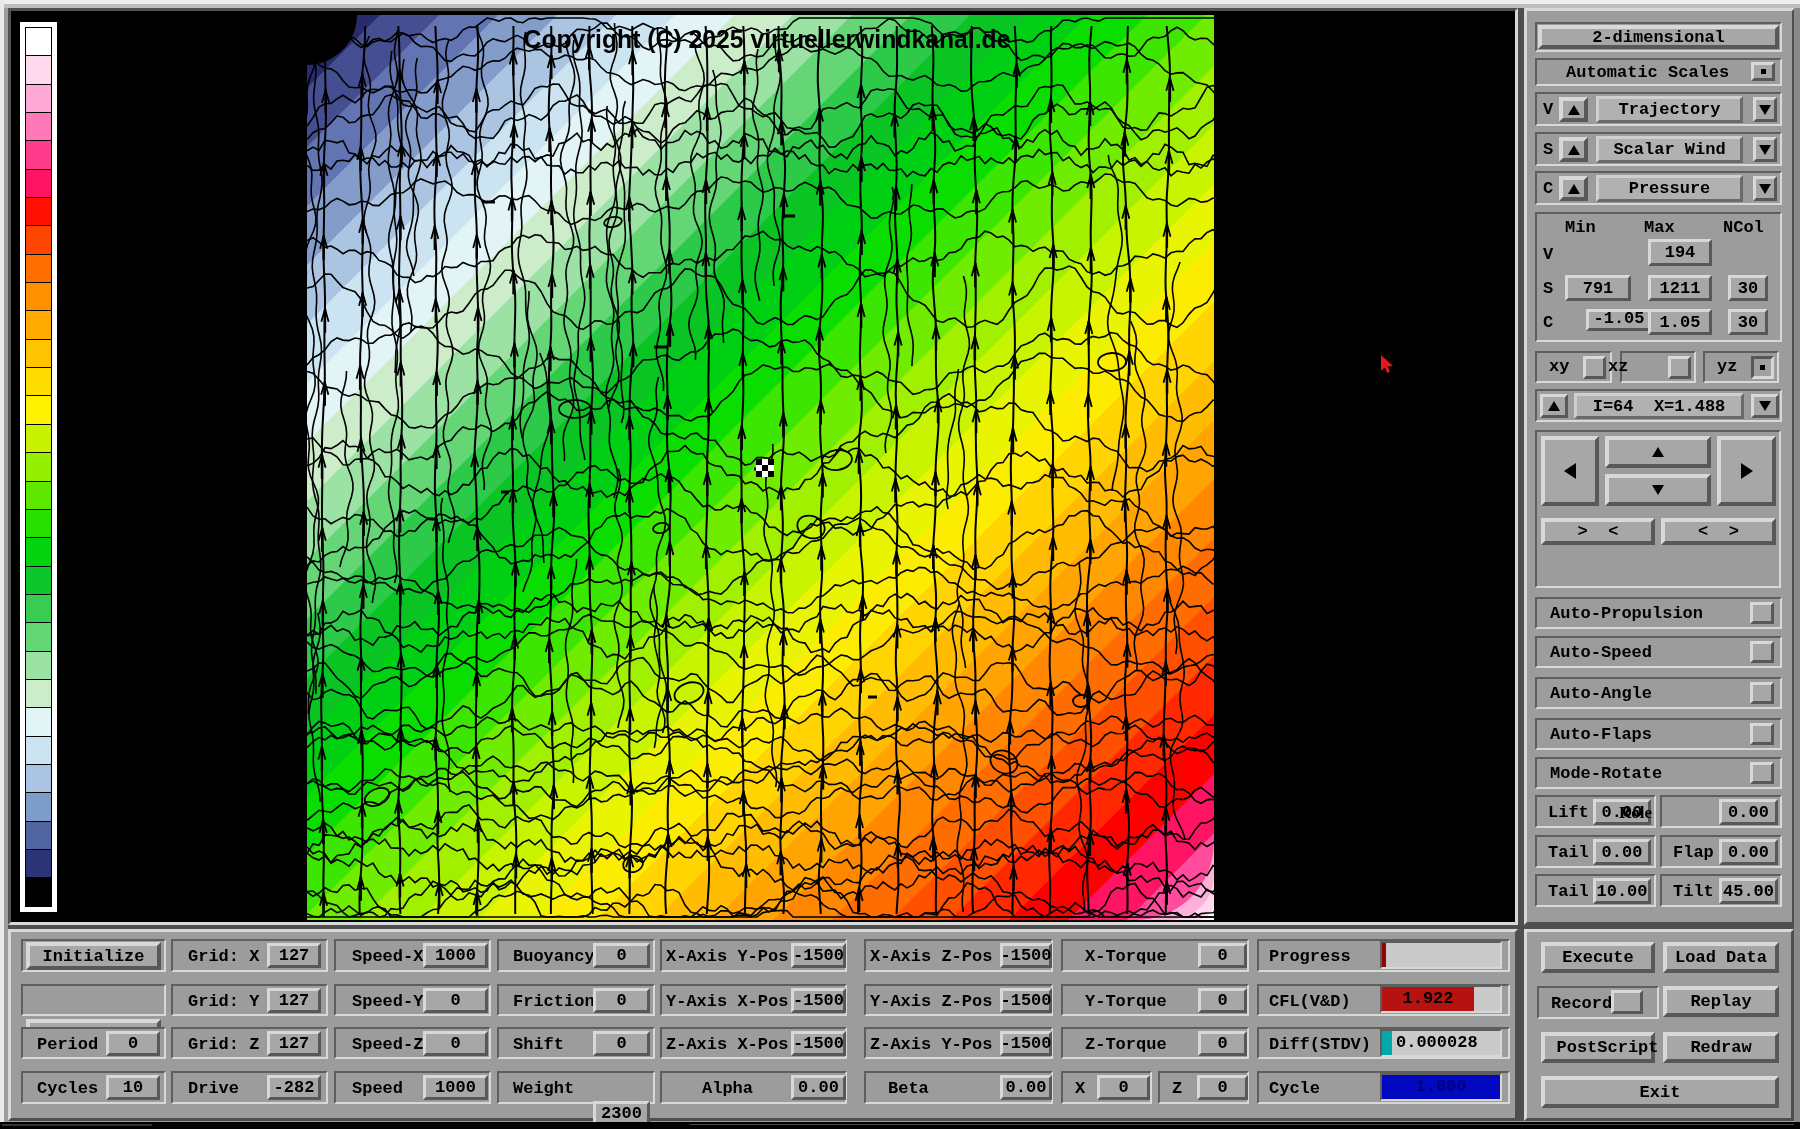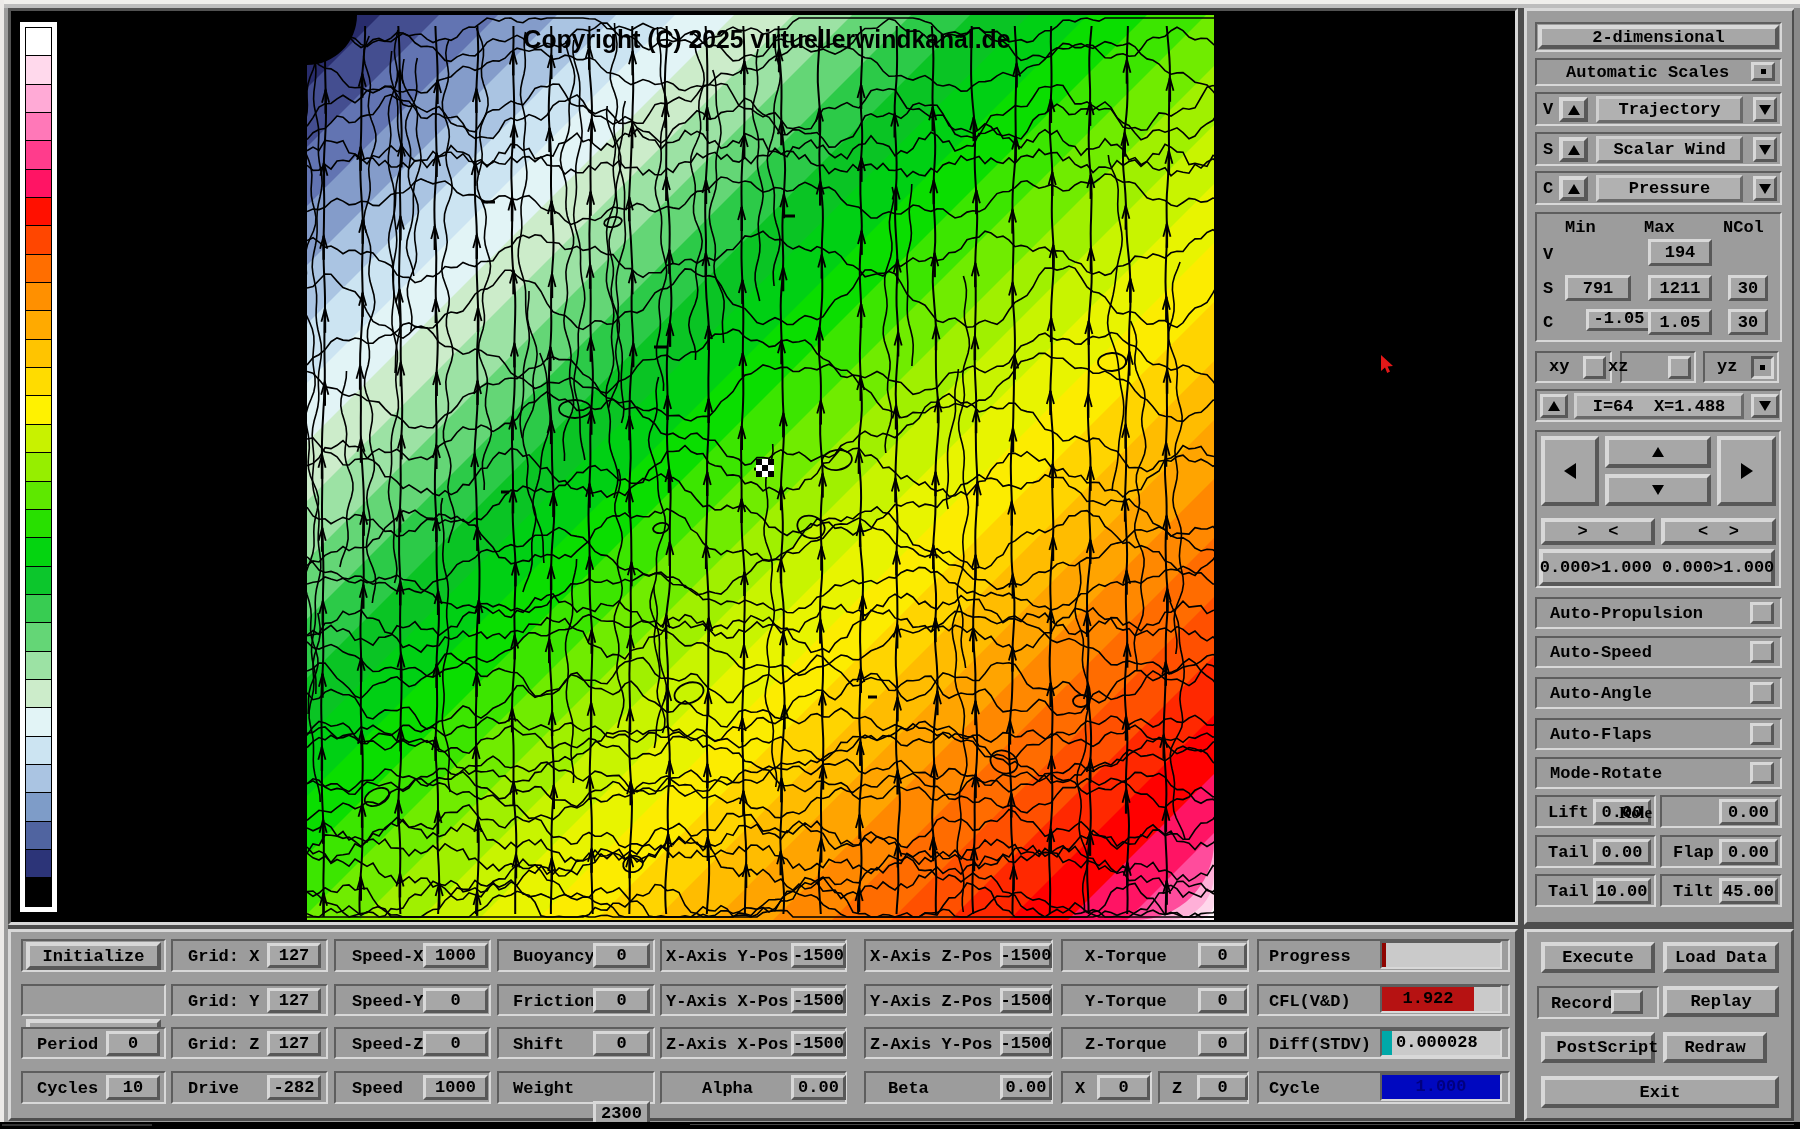--- a/index.html
+++ b/index.html
@@ -883,23 +883,20 @@
     </div>
     <div class="bt" style="left:1717px;top:436px;width:59px;height:70px;">
       <span class="tr"></span>
     </div>
     <div class="bt" style="left:1541px;top:518px;width:114px;height:27px;">
       <span>&gt;&nbsp;&nbsp;&lt;</span>
     </div>
     <div class="bt" style="left:1661px;top:518px;width:115px;height:27px;">
       <span>&lt;&nbsp;&nbsp;&gt;</span>
     </div>
-    <div class="bt" style="left:1539px;top:549px;width:236px;height:37px;font-size:17px">
-      <span>0.000&gt;1.000 0.000&gt;1.000</span>
-    </div>
     <div class="fr" style="left:1535px;top:597px;width:247px;height:32px;"></div>
     <div class="lb" style="left:1550px;top:604px;">Auto-Propulsion</div>
     <div class="bt b3" style="left:1750px;top:602px;width:24px;height:22px;"></div>
     <div class="fr" style="left:1535px;top:636px;width:247px;height:32px;"></div>
     <div class="lb" style="left:1550px;top:643px;">Auto-Speed</div>
     <div class="bt b3" style="left:1750px;top:641px;width:24px;height:22px;"></div>
     <div class="fr" style="left:1535px;top:677px;width:247px;height:32px;"></div>
     <div class="lb" style="left:1550px;top:684px;">Auto-Angle</div>
     <div class="bt b3" style="left:1750px;top:682px;width:24px;height:22px;"></div>
     <div class="fr" style="left:1535px;top:718px;width:247px;height:32px;"></div>
@@ -1110,21 +1107,21 @@
     </div>
     <div class="fr" style="left:1537px;top:986px;width:122px;height:33px;"></div>
     <div class="lb" style="left:1551px;top:994px;">Record</div>
     <div class="bt b3" style="left:1611px;top:990px;width:32px;height:24px;"></div>
     <div class="bt" style="left:1663px;top:986px;width:116px;height:31px;">
       <span>Replay</span>
     </div>
     <div class="bt" style="left:1541px;top:1032px;width:114px;height:31px;padding-left:19px;">
       <span>PostScript</span>
     </div>
-    <div class="bt" style="left:1663px;top:1032px;width:104px;height:31px;">
+    <div class="bt" style="left:1663px;top:1032px;width:116px;height:31px;">
       <span>Redraw</span>
     </div>
     <div class="bt" style="left:1541px;top:1076px;width:238px;height:32px;">
       <span>Exit</span>
     </div>
 </div>
 <div style="position:absolute;left:0;top:1122px;width:1800px;height:7px;background:#000"></div>
 <div style="position:absolute;left:690px;top:1124px;width:1104px;height:1px;background:#4a4a4a"></div>
 <div style="position:absolute;left:2px;top:1124px;width:150px;height:2px;background:#333"></div>
 

